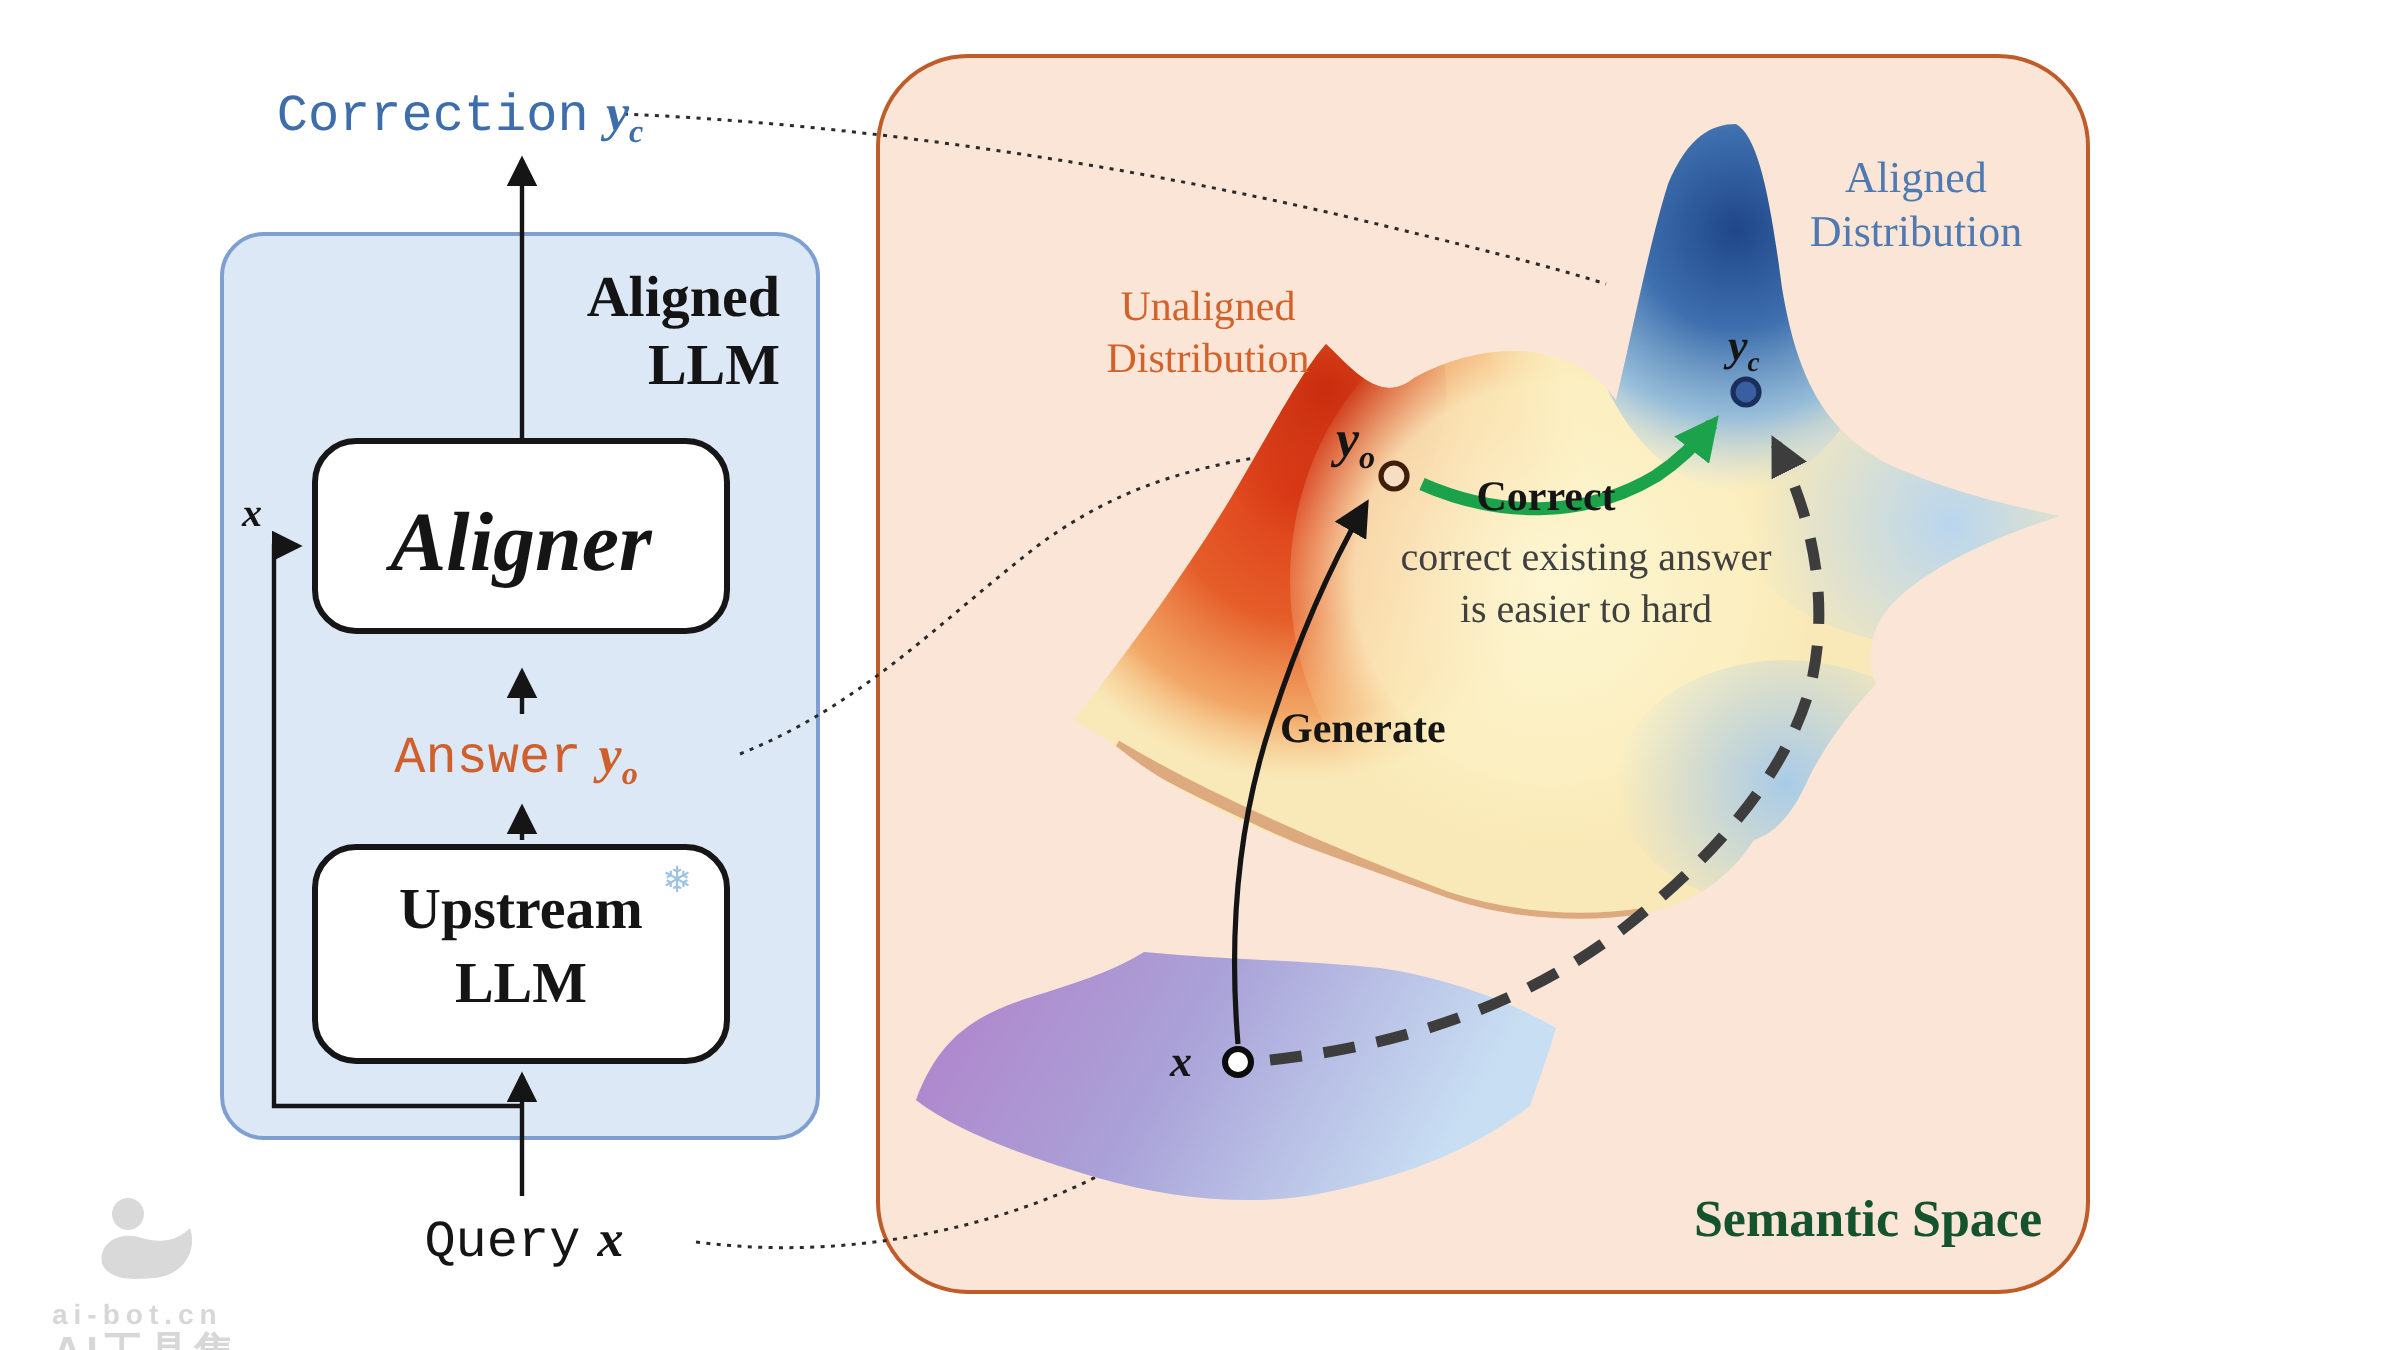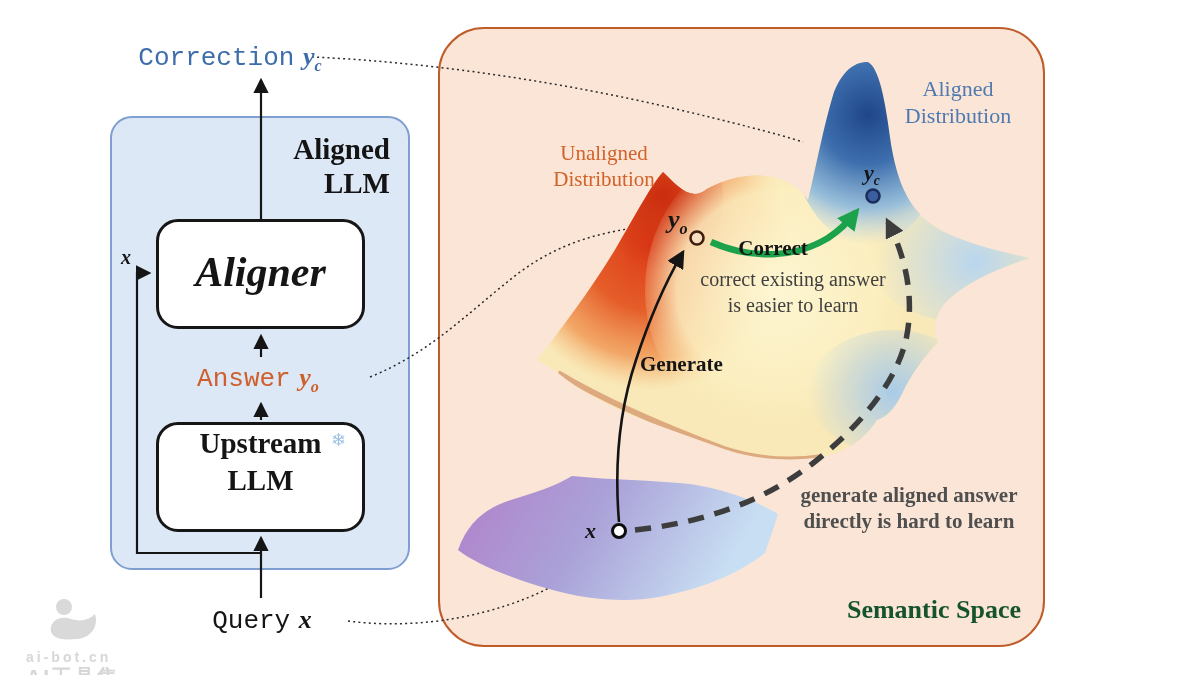--- a/index.html
+++ b/index.html
@@ -20,24 +20,24 @@
     background:#dce8f5;border:2px solid #7e9fd0;border-radius:22px;z-index:1;
   }
   #orange-box{
     left:438px;top:27px;width:607px;height:620px;box-sizing:border-box;
     background:#fbe5d6;border:2.5px solid #bf5d2a;border-radius:46px;z-index:1;
   }
   .white-box{
     box-sizing:border-box;background:#ffffff;border:3.5px solid #161616;
     border-radius:22px;z-index:2;position:absolute;
   }
-  #aligner-box{left:156px;top:219px;width:209px;height:110px;}
+  #aligner-box{left:156px;top:219px;width:209px;height:98px;}
   #upstream-box{left:156px;top:422px;width:209px;height:110px;}
   #aligner-box .boxtext{line-height:100px;text-align:center;font-size:42px;font-weight:bold;font-style:italic;}
-  #upstream-box .boxtext{padding-top:0;text-align:center;font-size:29px;font-weight:bold;line-height:1.28;}
+  #upstream-box .boxtext{padding-top:12px;text-align:center;font-size:29px;font-weight:bold;line-height:1.28;}
   #art{position:absolute;inset:0;z-index:5;pointer-events:none;}
   
   #correction-label{left:120px;top:42px;width:220px;font-size:26px;color:#3e6dab;}
   #aligned-llm-label{left:190px;top:133px;width:200px;font-size:29px;font-weight:bold;line-height:1.17;color:#141414;}
   #x-branch-label{left:121px;top:246px;font-size:20px;font-weight:bold;font-style:italic;}
   #answer-label{left:158px;top:363px;width:200px;font-size:26px;color:#cf5f2c;}
   #query-label{left:162px;top:605px;width:200px;font-size:26px;}
   #snowflake{left:331px;top:429px;font-size:18px;color:#9cc2e5;z-index:4;}
   #unaligned-label{left:504px;top:140px;width:200px;font-size:21px;line-height:1.25;color:#d2622a;}
   #aligned-dist-label{left:858px;top:76px;width:200px;font-size:22px;line-height:1.22;color:#4e7ab1;}
@@ -188,25 +188,21 @@
     <span class="mv">y</span><sub>o</sub>
   </div>
   <div id="yc-label" class="lbl">
     <span class="mv">y</span><sub>c</sub>
   </div>
   <div id="x-point-label" class="lbl">x</div>
   <div id="correct-label" class="lbl center">Correct</div>
   <div id="generate-label" class="lbl">Generate</div>
   <div id="correct-note" class="lbl center">
     <div>correct existing answer</div>
-    <div>is easier to learn</div>
-  </div>
-  <div id="generate-note" class="lbl center">
-    <div>generate aligned answer</div>
-    <div>directly is hard to learn</div>
+    <div>is easier to hard</div>
   </div>
   <div id="semantic-title" class="lbl right">Semantic Space</div>
 
   <div id="watermark" class="abs">
     <div class="wm-row">
       <svg width="52" height="44" viewBox="0 0 52 44">
         <circle cx="17" cy="9" r="8" fill="#d9d9d9"></circle>
         <path d="M4 34 C 2 24 12 17 24 21 C 34 24 42 22 48 16 C 52 28 44 40 30 41 C 18 42 8 42 4 34 Z" fill="#d9d9d9"></path>
       </svg>
       <div id="wm-text">

